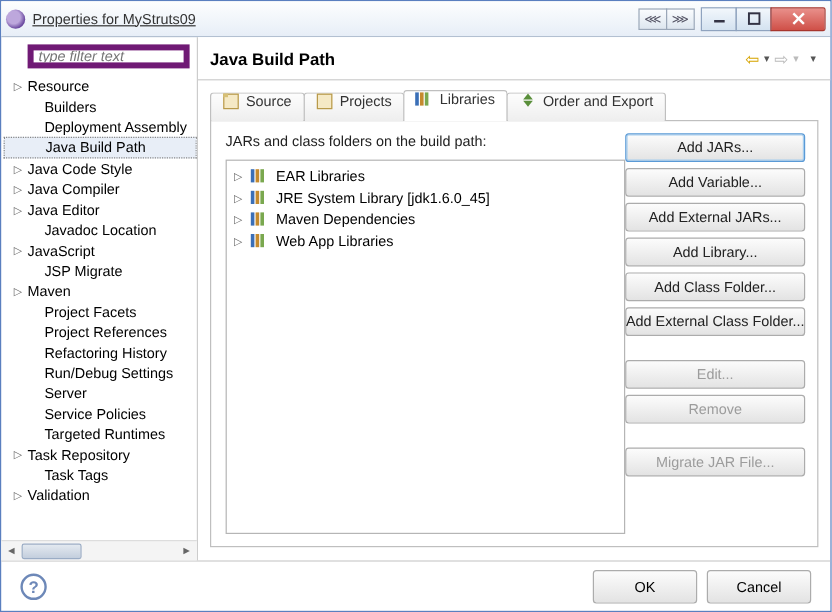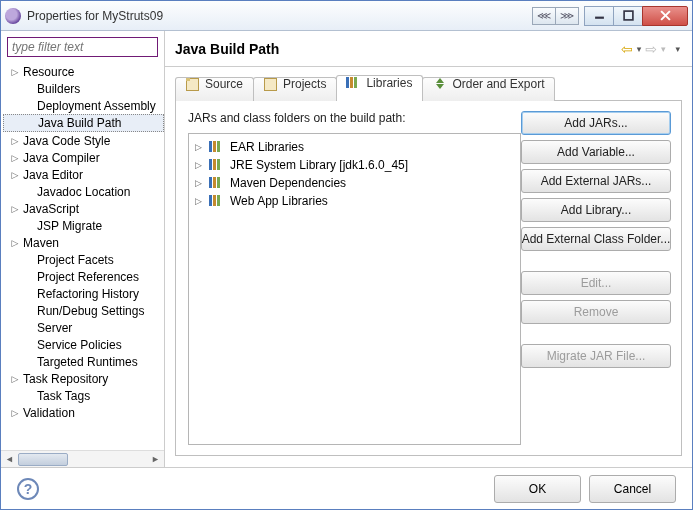--- a/index.html
+++ b/index.html
@@ -21,21 +21,21 @@
     align-items: center;
     padding: 0 4px;
   }
   .titlebar-icon {
     width: 16px;
     height: 16px;
     margin-right: 6px;
     background: radial-gradient(circle at 40% 40%, #bda7dc 40%, #6b4aa0 70%);
     border-radius: 50%;
   }
-  .titlebar-title { flex: 1; color: #333; }
+  .titlebar-title { flex: 1; color: #333; text-decoration: underline; }
   .winbtns { display: flex; gap: 0; align-items: center; }
   .winbtn-group { display: flex; margin-right: 6px; }
   .winbtn-small {
     width: 24px; height: 18px;
     border: 1px solid #9aa7b8;
     background: linear-gradient(#fafcfe,#dde6ef);
     display:flex;align-items:center;justify-content:center;
     color:#556;
     font-size:10px;
   }
@@ -63,23 +63,23 @@
     height: 436px;
   }
   .sidebar {
     width: 164px;
     border-right: 1px solid #ccc;
     display:flex;
     flex-direction:column;
     padding: 6px 0 0 0;
   }
   .filter-input {
-    margin: 0 6px 6px 6px;
+    margin: 0 6px 6px 22px;
     height: 20px;
-    border:1px solid #701a75;
+    border:5px solid #701a75;
     padding: 2px 4px;
     color:#777;
     font-size:12px;
     font-style: italic;
   }
   .tree {
     flex:1;
     overflow-y:auto;
     overflow-x:hidden;
     padding-left:2px;
@@ -446,20 +446,21 @@
                 </span>
                 <span>Web App Libraries</span>
               </div>
             </div>
         </div>
         <div class="btns">
           <div class="btn focus">Add JARs...</div>
           <div class="btn">Add Variable...</div>
           <div class="btn">Add External JARs...</div>
           <div class="btn">Add Library...</div>
+          <div class="btn">Add Class Folder...</div>
           <div class="btn">Add External Class Folder...</div>
           <div class="spacer"></div>
           <div class="btn disabled">Edit...</div>
           <div class="btn disabled">Remove</div>
           <div class="spacer"></div>
           <div class="btn disabled">Migrate JAR File...</div>
         </div>
       </div>
     </div>
   </div>

